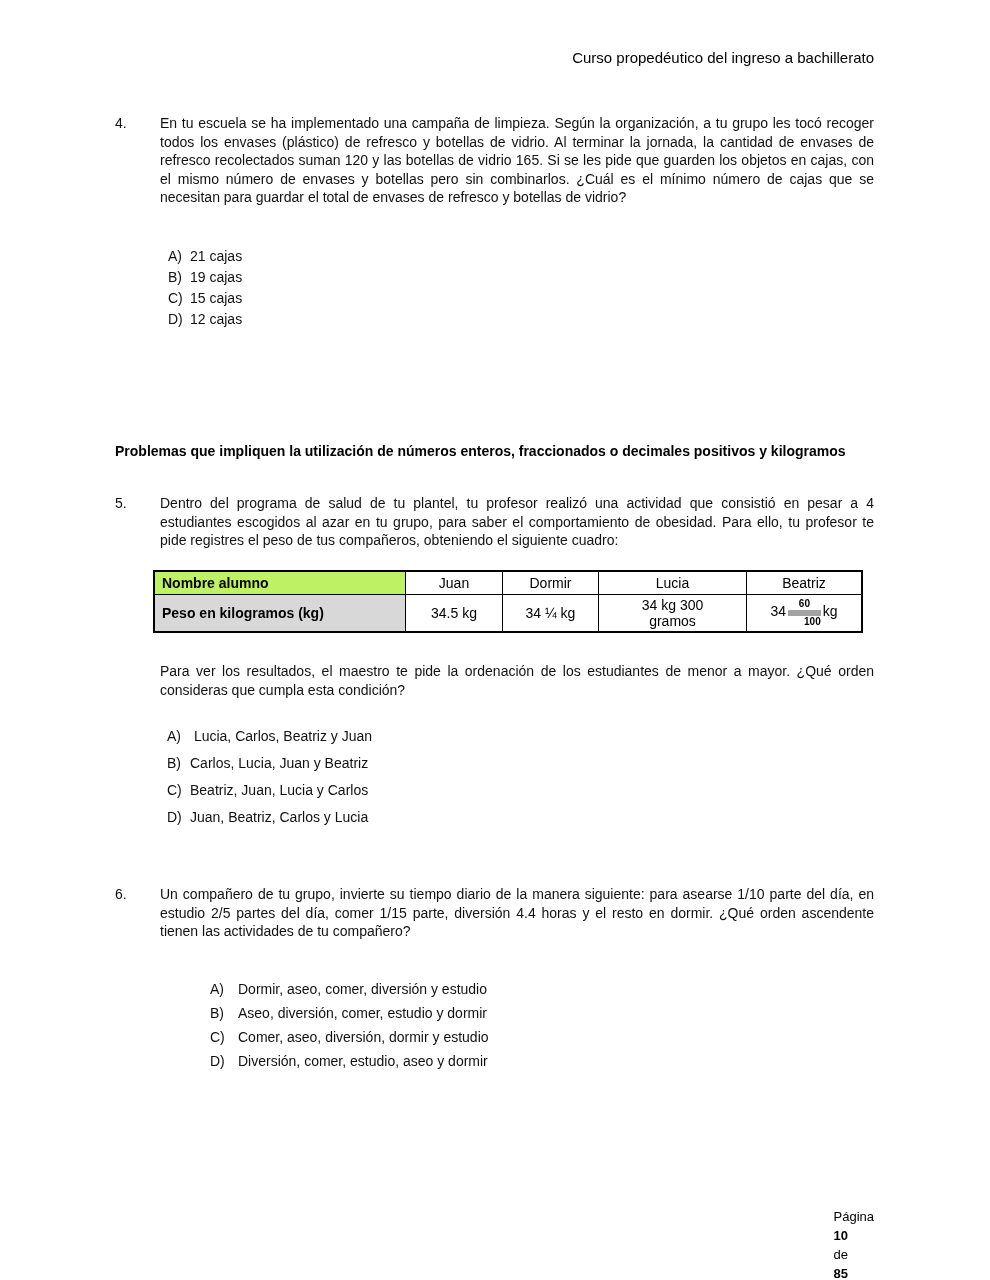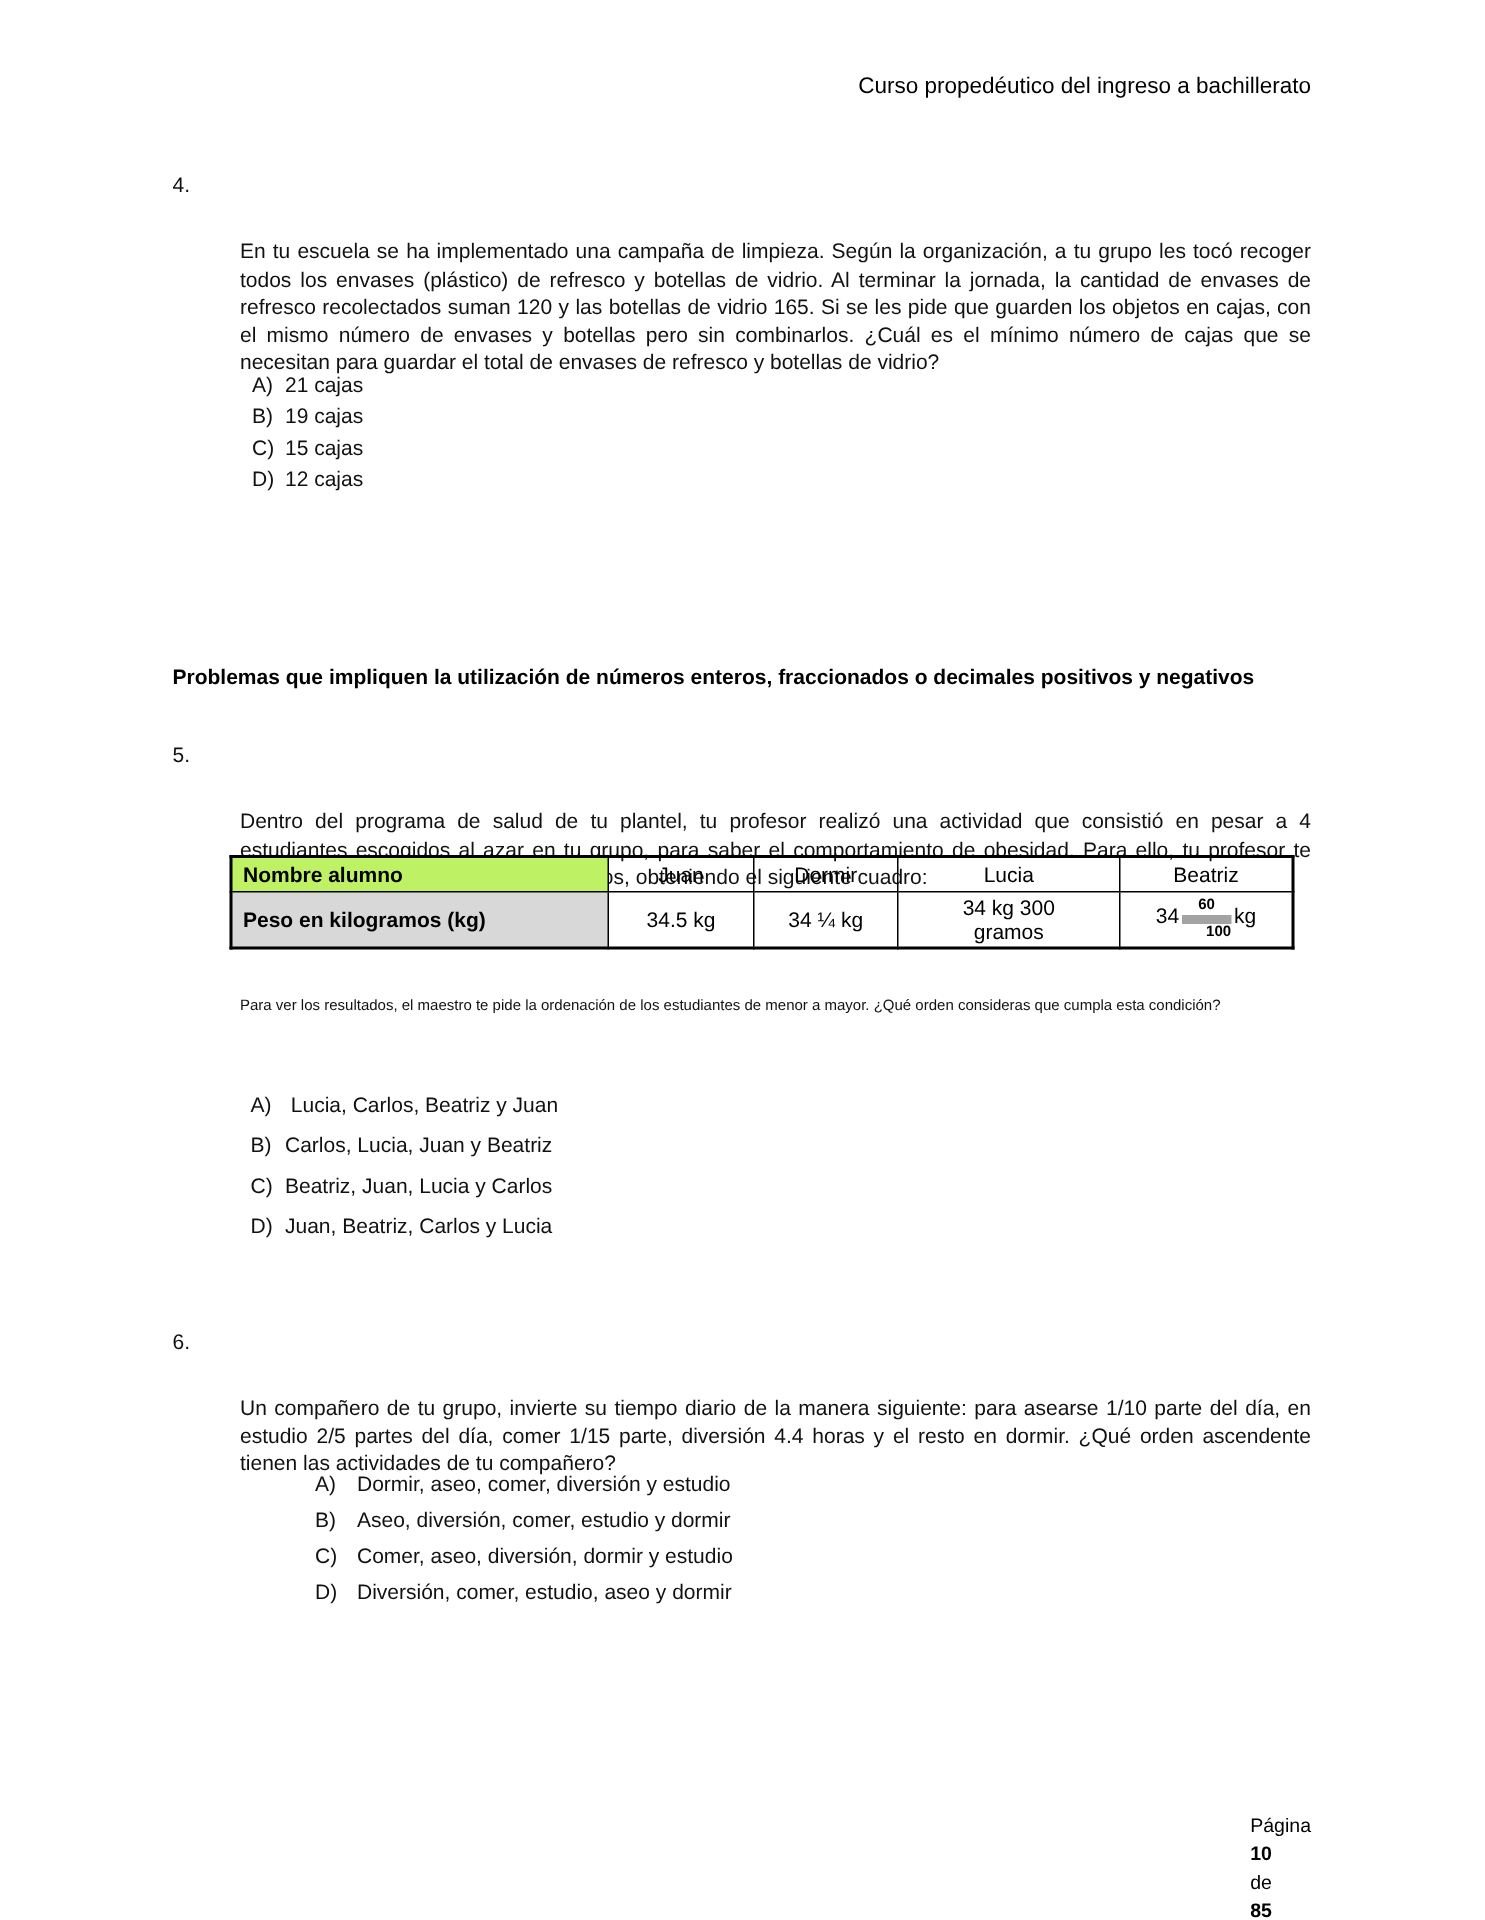--- a/index.html
+++ b/index.html
@@ -5,21 +5,21 @@
   html,body{margin:0;padding:0;background:#fff;}
   .page{
     position:relative;width:990px;height:1280px;background:#ffffff;
     font-family:"Liberation Sans",sans-serif;color:#111;overflow:hidden;
   }
   
   .hdr{position:absolute;top:48px;right:116px;text-align:right;font-size:15px;line-height:20px;color:#000;}
   
   .qblock{position:absolute;left:115px;right:116px;font-size:14px;line-height:18.6px;}
   .qnum{position:absolute;left:0;top:0;}
-  .qtext{margin-left:45px;width:714px;text-align:justify;margin-top:44px;}
+  .qtext{margin-left:45px;width:714px;text-align:justify;}
   .q4{top:114px;}
   .q5{top:494px;}
   .q6{top:885px;}
   
   .heading{position:absolute;top:440px;left:115px;right:116px;font-size:14px;font-weight:bold;line-height:23px;text-align:justify;color:#000;}
   
   .opts{position:absolute;font-size:14px;}
   .opts .opt{white-space:nowrap;}
   .opts .letter{display:inline-block;}
   .opts .otext{white-space:pre-wrap;}
@@ -40,21 +40,21 @@
   .wtable .c0{width:242px;}
   .wtable .c1{width:94px;}
   .wtable .c2{width:93px;}
   .wtable .c3{width:145px;}
   .wtable .c4{width:112px;}
   .narrowwrap{max-width:84px;margin:0 auto;}
   .frac{display:inline-block;vertical-align:-9px;text-align:center;font-size:10px;font-weight:bold;line-height:10px;margin:0 2px;}
   .frac .num{display:block;border-bottom:6px solid #a3a3a3;padding:0 2px 1px 2px;}
   .frac .den{display:block;padding-top:1px;margin-left:16px;}
   
-  .followup{position:absolute;top:662px;left:160px;width:714px;font-size:10px;line-height:18.6px;text-align:justify;}
+  .followup{position:absolute;top:662px;left:160px;width:714px;font-size:14px;line-height:18.6px;text-align:justify;}
   
   .footer{position:absolute;top:1209px;right:116px;font-size:13px;color:#000;display:inline-flex;gap:4px;flex-direction:column;}
   .footer .b{font-weight:bold;}
 </style>
 </head>
 <body>
 
 <div class="page">
 
   <div class="hdr">
@@ -65,21 +65,21 @@
     <span class="qnum">4.</span>
     <div class="qtext">En tu escuela se ha implementado una campaña de limpieza. Según la organización, a tu grupo les tocó recoger todos los envases (plástico) de refresco y botellas de vidrio. Al terminar la jornada, la cantidad de envases de refresco recolectados suman 120 y las botellas de vidrio 165. Si se les pide que guarden los objetos en cajas, con el mismo número de envases y botellas pero sin combinarlos. ¿Cuál es el mínimo número de cajas que se necesitan para guardar el total de envases de refresco y botellas de vidrio?</div>
   </div>
   <div class="opts q4opts">
     <div class="opt"><span class="letter">A)</span><span class="otext">21 cajas</span></div>
     <div class="opt"><span class="letter">B)</span><span class="otext">19 cajas</span></div>
     <div class="opt"><span class="letter">C)</span><span class="otext">15 cajas</span></div>
     <div class="opt"><span class="letter">D)</span><span class="otext">12 cajas</span></div>
   </div>
 
-  <div class="heading">Problemas que impliquen la utilización de números enteros, fraccionados o decimales positivos y negativos</div>
+  <div class="heading">Problemas que impliquen la utilización de números enteros, fraccionados o decimales positivos y kilogramos</div>
 
   <div class="qblock q5">
     <span class="qnum">5.</span>
     <div class="qtext">Dentro del programa de salud de tu plantel, tu profesor realizó una actividad que consistió en pesar a 4 estudiantes escogidos al azar en tu grupo, para saber el comportamiento de obesidad. Para ello, tu profesor te pide registres el peso de tus compañeros, obteniendo el siguiente cuadro:</div>
   </div>
 
   <table class="wtable">
     <tbody>
         <tr class="r1">
       <td class="c0 lbl" style="background-color: #bef264;">Nombre alumno</td>

